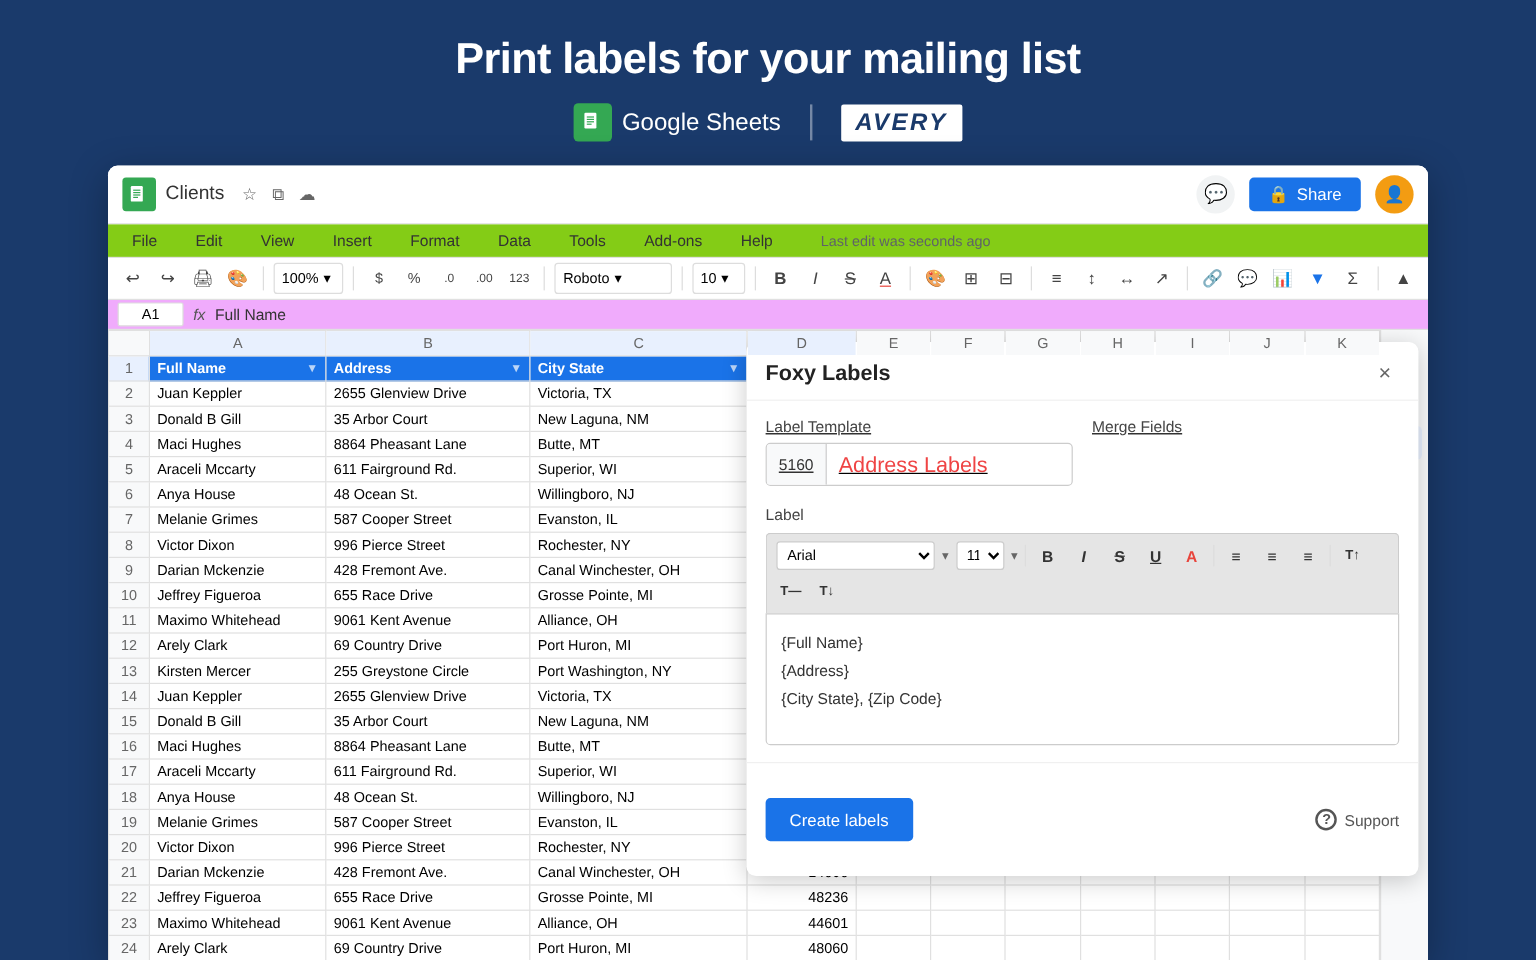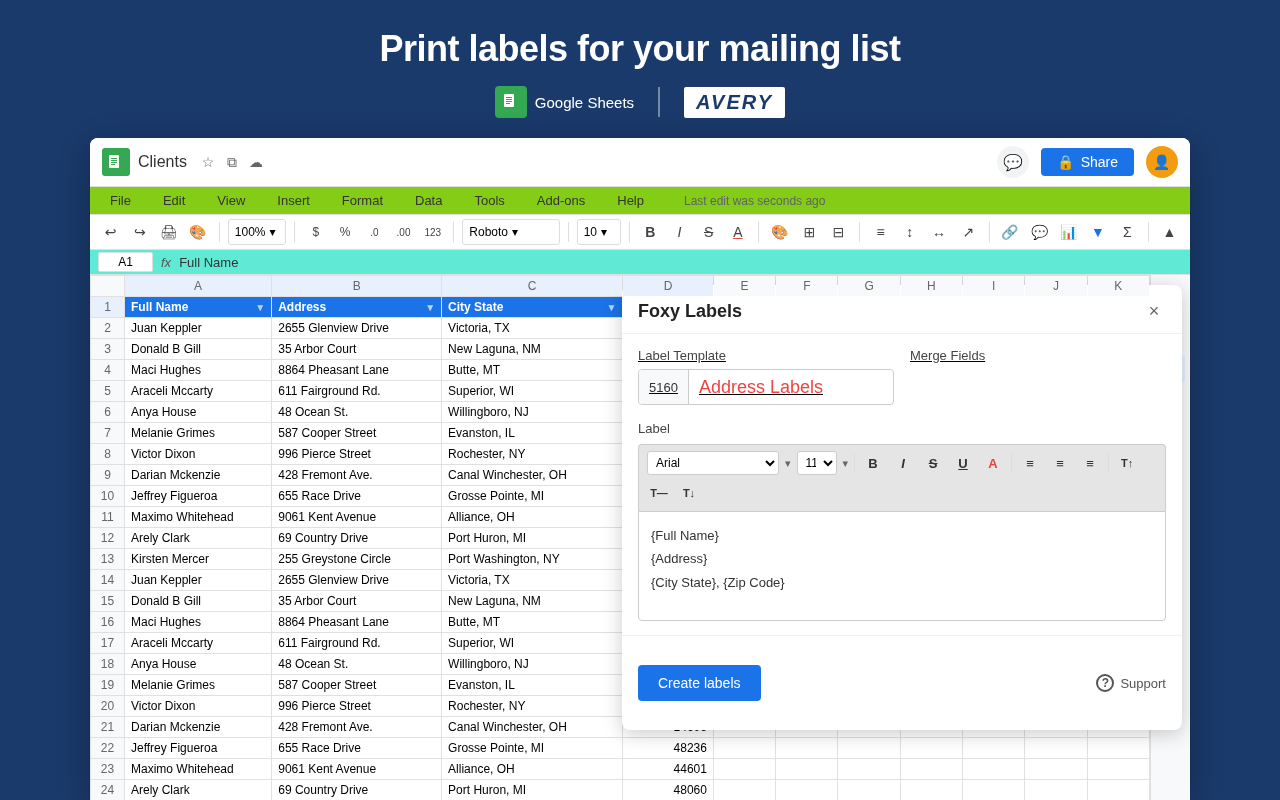--- a/index.html
+++ b/index.html
@@ -32,21 +32,21 @@
     .header-logos {
       display: flex;
       align-items: center;
       gap: 24px;
     }
     .google-sheets-logo {
       display: flex;
       align-items: center;
       gap: 8px;
       color: white;
-      font-size: 15px;
+      font-size: 20px;
       font-weight: 500;
     }
     .gs-icon {
       width: 32px;
       height: 32px;
       background: #34a853;
       border-radius: 4px;
       display: flex;
       align-items: center;
       justify-content: center;
@@ -230,21 +230,21 @@
     }
     .zoom-selector {
       width: 60px;
     }
 
     
     .formula-bar {
       display: flex;
       align-items: center;
       padding: 2px 8px;
-      background: #5eead4;
+      background: #f0abfc;
       border-bottom: 1px solid #e0e0e0;
       gap: 8px;
     }
     .cell-ref {
       border: 1px solid #ddd;
       padding: 2px 6px;
       font-size: 12px;
       width: 55px;
       text-align: center;
       border-radius: 2px;

